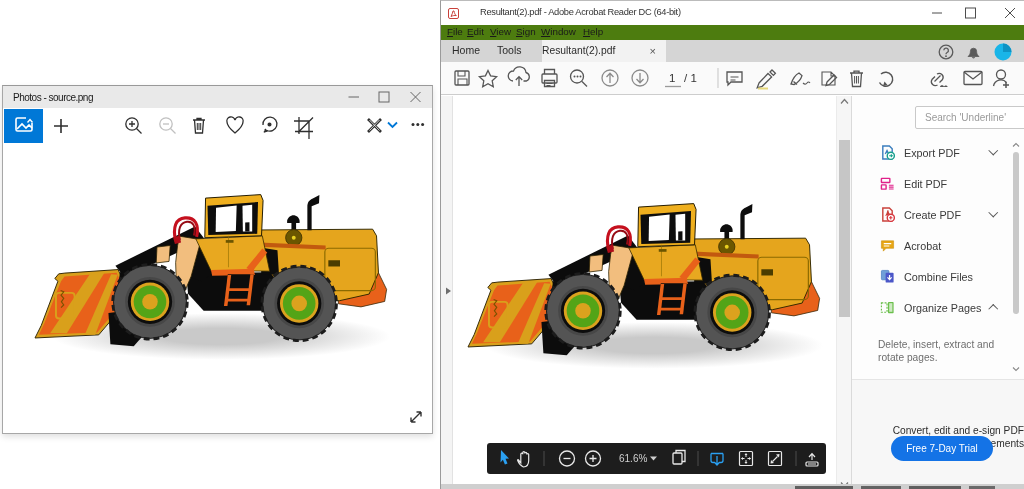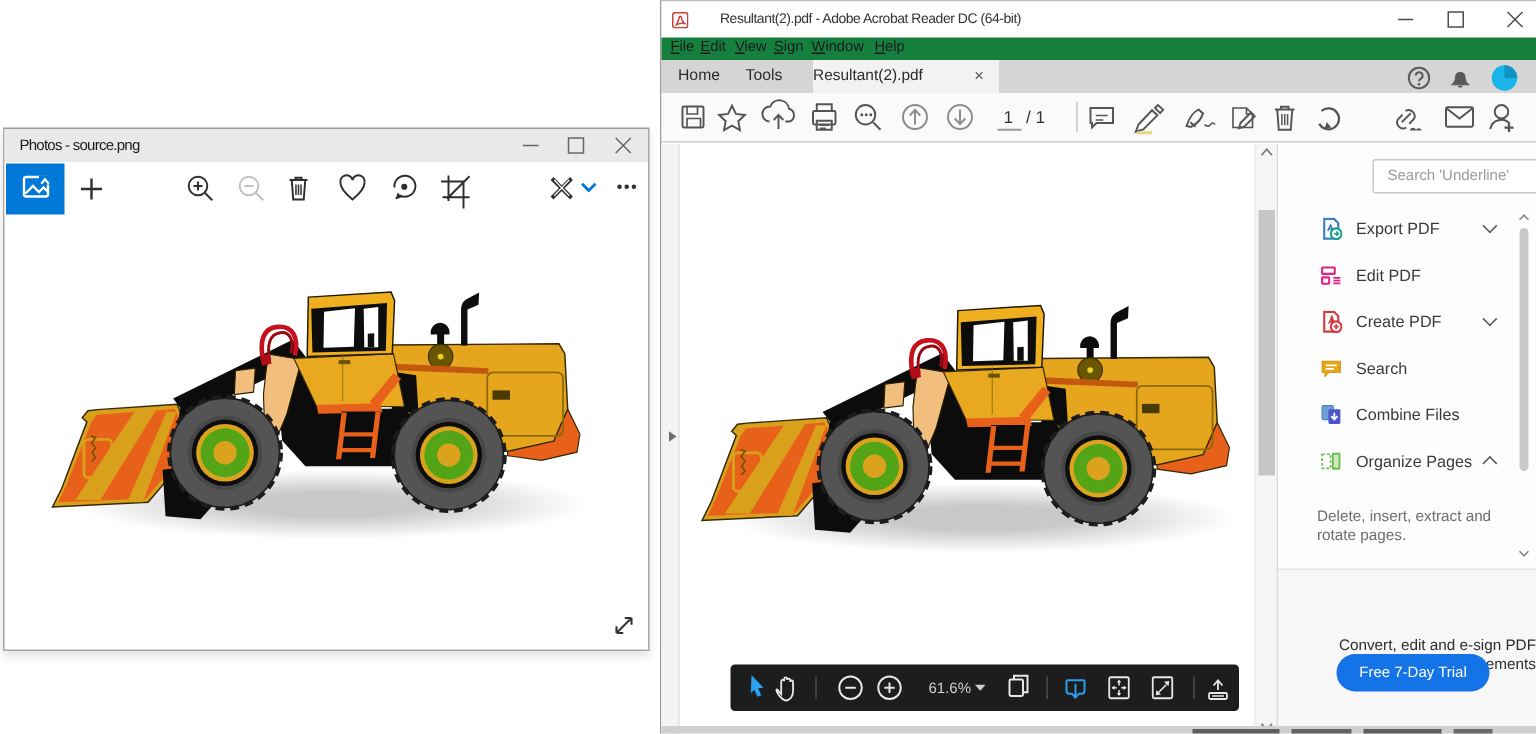--- a/index.html
+++ b/index.html
@@ -11,21 +11,21 @@
     border:1px solid #a7a7a7; border-top-color:#999; box-shadow:0 3px 6px rgba(0,0,0,.12); }
   #p-title { left:0; top:0; width:100%; height:22px; background:#e9e9e9;
     font-size:10px; letter-spacing:-0.5px; color:#1b1b1b; line-height:23px; padding-left:10px; }
   #p-toolbar { left:0; top:22px; width:100%; height:36px; background:#fff; }
   #p-tile { left:1px; top:23px; width:39px; height:34px; background:#0078d7; }
   
   #adobe { left:440px; top:0; width:584px; height:489px; background:#fff;
     border-left:1px solid #9a9a9a; border-top:1px solid #bbb; }
   #a-title { left:0; top:0; width:100%; height:24px; background:#fff; }
   #a-title span.t { position:absolute; left:39px; top:6px; font-size:9.3px; letter-spacing:-0.3px; color:#333; }
-  #a-menu { left:0; top:24px; width:100%; height:15px; background:#15803d; font-size:9.8px; color:#1a1a1a;text-align:right; }
+  #a-menu { left:0; top:24px; width:100%; height:15px; background:#4d7c0f; font-size:9.8px; color:#1a1a1a;text-align:right; }
   #a-menu span { position:absolute; top:1px; }
   #a-menu u { text-decoration:underline; }
   #a-tabs { left:0; top:39px; width:100%; height:22px; background:#d5d5d5; font-size:10.5px; color:#2b2b2b; }
   #a-tab-active { position:absolute; left:101px; top:0; width:124px; height:22px; background:#f2f2f2; text-align:left; line-height:22px; font-size:10.3px; }
   #a-toolbar { left:0; top:61px; width:100%; height:33px; background:#fafafa; border-bottom:1px solid #cdcdcd; }
   #a-content { left:0; top:95px; width:100%; height:394px; background:#fff; }
   #a-leftstrip { left:0; top:0; width:12px; height:394px; background:#f4f4f4; border-right:1px solid #e2e2e2; }
   #a-scroll { left:395px; top:0; width:15px; height:394px; background:#f6f6f6; border-left:1px solid #ebebeb; }
   #a-scroll .thumb { position:absolute; left:2px; top:44px; width:11px; height:177px; background:#c6c6c6; }
   #a-panel { left:410px; top:0; width:173px; height:394px; background:#fdfdfd; border-left:1px solid #dadada; }
@@ -358,21 +358,21 @@
             <path d="M11.5,9.7 v3.6 M9.7,11.5 h3.6" stroke="#d7373f" stroke-width="1.2"></path>
           </svg>
         <span class="tx">Create PDF</span>
           <span class="ch chd"></span>
         </div>
       <div class="prow" style="top:141px">
         <svg class="ic" viewBox="0 0 16 16">
             <path d="M1.5,3 h13 v8 h-8 l-3,3 v-3 h-2 z" fill="#e7a615" stroke="#c98d0a" stroke-width="0.6"></path>
             <path d="M4,6 h8 M4,8.5 h6" stroke="#fff" stroke-width="1.2"></path>
           </svg>
-        <span class="tx">Search</span>
+        <span class="tx">Acrobat</span>
         </div>
       <div class="prow" style="top:172px">
         <svg class="ic" viewBox="0 0 16 16">
             <rect x="1.5" y="1.5" width="8" height="10" rx="1" fill="#6f9fd8" stroke="#4a7fc0" stroke-width="0.8"></rect>
             <rect x="6" y="4" width="8.5" height="10.5" rx="1" fill="#4b57c8"></rect>
             <path d="M10.2,6.5 v4.5 m-2.2,-2 l2.2,2.3 l2.2,-2.3" stroke="#fff" stroke-width="1.3" fill="none"></path>
           </svg>
         <span class="tx">Combine Files</span>
         </div>
       <div class="prow" style="top:203px">

